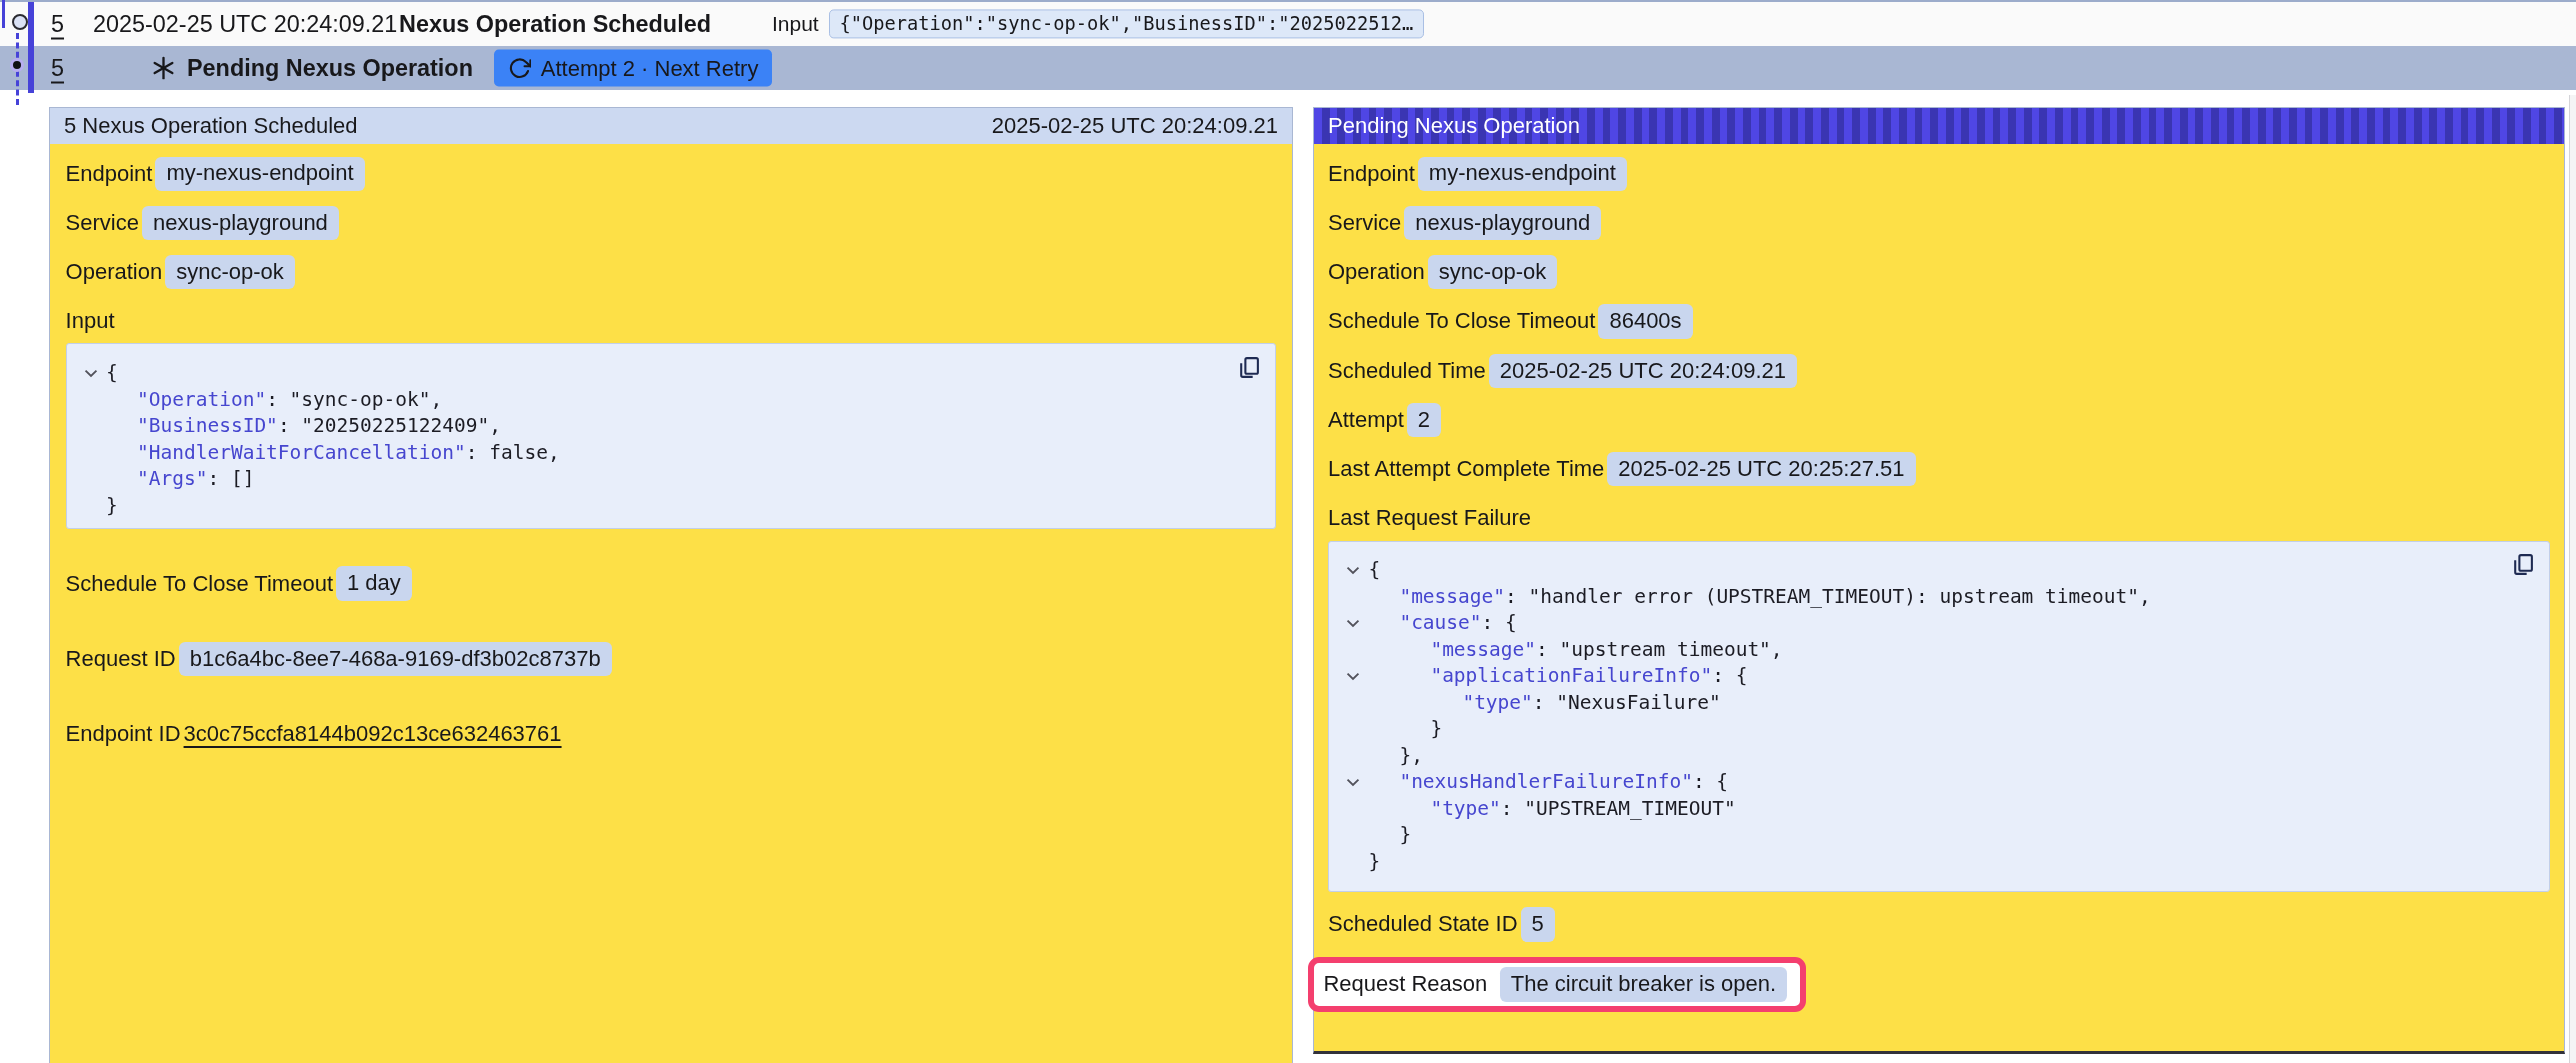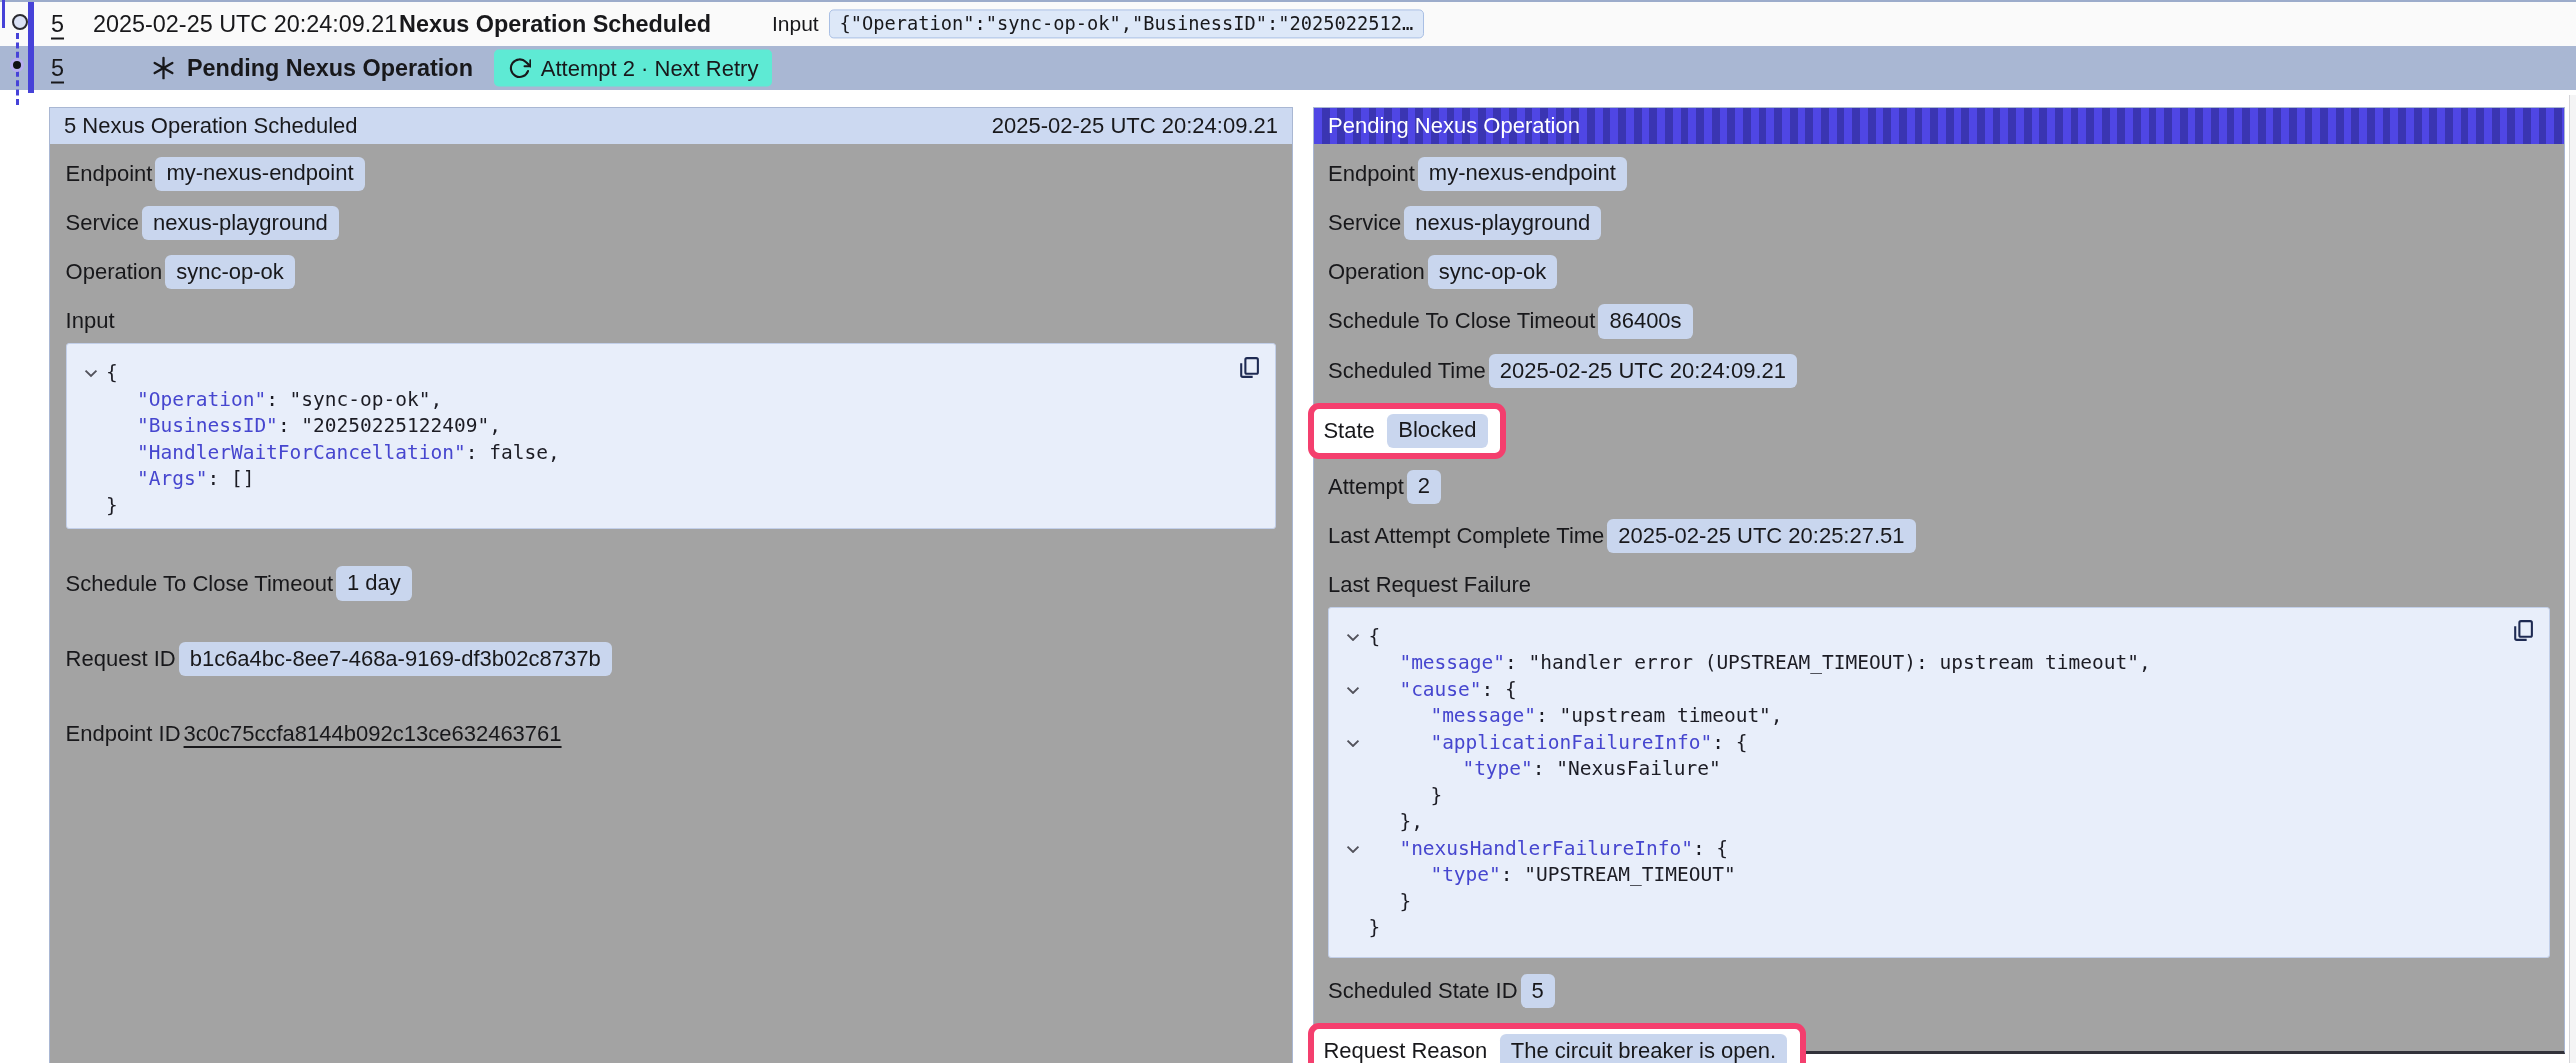--- a/index.html
+++ b/index.html
@@ -20,38 +20,38 @@
   .row-ts { font-size:23.4px; }
   .row-title { font-size:23.4px; font-weight:700; }
   .input-label { font-size:21px; }
   .input-chip {
     font-family:"DejaVu Sans Mono", monospace; font-size:18.7px;
     background:#dde8f8; border:1.6px solid #a9bfe4; border-radius:4.7px;
     padding:3.1px 9.4px; max-width:617px; overflow:hidden; display:inline-block;
   }
   .attempt-badge {
     display:inline-flex; align-items:center; gap:9.4px;
-    background:#5eead4; border-radius:4.7px; padding:5.5px 14px; font-size:22px; color:#18181b;
+    background:#3b82f6; border-radius:4.7px; padding:5.5px 14px; font-size:22px; color:#18181b;
   }
 
   
   .tl-sliver { position:absolute; left:1.6px; top:0; width:3.1px; height:28px; background:#4642d8; }
   .tl-dash { position:absolute; left:16.4px; top:33px; height:72px; width:0; border-left:3.1px dashed #4642d8; }
   .tl-bar { position:absolute; left:28px; top:2.3px; width:6.2px; height:91px; background:#4642d8; }
   .tl-circle {
     position:absolute; left:11.7px; top:14px; width:16.4px; height:16.4px; border-radius:50%;
     background:#dbe2f5; border:2.3px solid #2b2b31;
   }
   .tl-dot {
     position:absolute; left:10px; top:58px; width:14px; height:14px; border-radius:50%;
     background:#101013; border:3.1px solid #b7adf0;
   }
 
   
-  .panel { position:absolute; background:#a3a3a3; border:1.6px solid #a9b7d3; }
+  .panel { position:absolute; background:#fde047; border:1.6px solid #a9b7d3; }
   .left-panel  { left:49px;  top:107px; width:1244px; height:957px; border-bottom:none; }
   .right-panel { left:1313px; top:107px; width:1252px; height:947px; border-bottom:3.9px solid #32323a; overflow:visible; }
 
   .panel-header {
     height:36px; display:flex; align-items:center; justify-content:space-between;
     padding:0 14px; font-size:22px;
   }
   .left-panel .panel-header { background:#ccd9f1; color:#18181b; }
   .right-panel .panel-header {
     background:repeating-linear-gradient(90deg, #4f46e5 0 7.8px, #3a35b2 7.8px 15.6px);
@@ -229,26 +229,20 @@
           <span class="chip">sync-op-ok</span>
         </div>
         <div class="field-row">
           <span class="f-label">Schedule To Close Timeout</span>
           <span class="chip">86400s</span>
         </div>
         <div class="field-row">
           <span class="f-label">Scheduled Time</span>
           <span class="chip">2025-02-25 UTC 20:24:09.21</span>
         </div>
-        <div class="field-row hl-row">
-          <div class="hl-box">
-            <span class="f-label">State</span>
-            <span class="chip">Blocked</span>
-          </div>
-        </div>
         <div class="field-row">
           <span class="f-label">Attempt</span>
           <span class="chip">2</span>
         </div>
         <div class="field-row">
           <span class="f-label">Last Attempt Complete Time</span>
           <span class="chip">2025-02-25 UTC 20:25:27.51</span>
         </div>
       </div>
     <div class="section-label">Last Request Failure</div>

